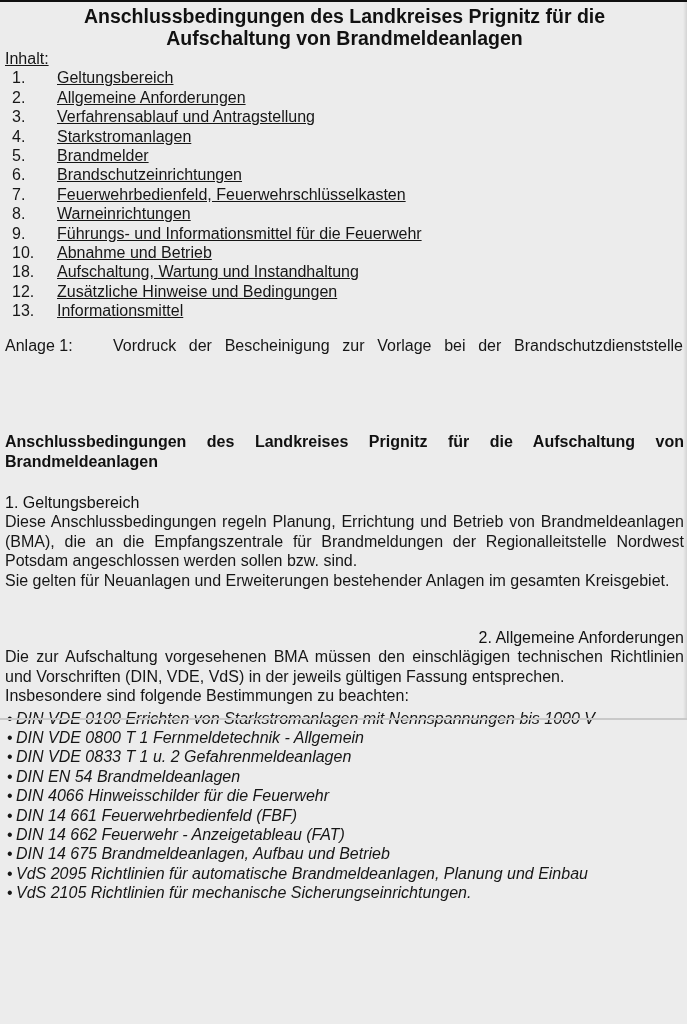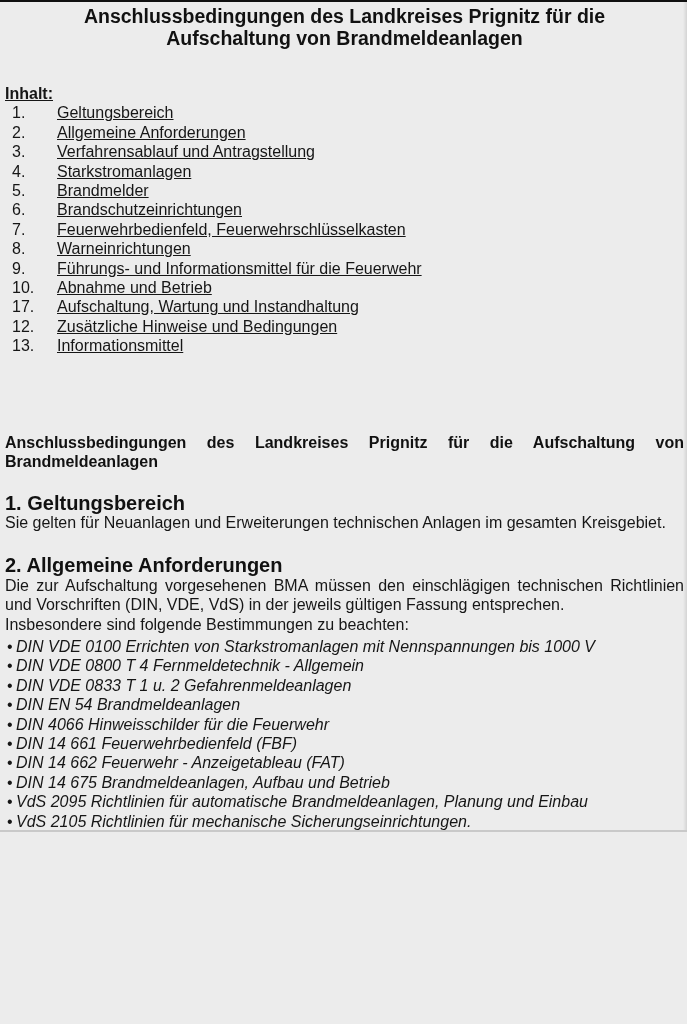--- a/index.html
+++ b/index.html
@@ -14,21 +14,21 @@
     font-family: "Liberation Sans", sans-serif;
     font-size: 16px;
     line-height: 19.4px;
     color: #161616;
     position: relative;
   }
   .page {
     position: relative;
     box-sizing: border-box;
     width: 687px;
-    height: 832px;
+    height: 720px;
     padding: 3px 3px 8px 5px;
     background: #ececec;
   }
   .scan-edge-top {
     position: absolute;
     top: 0; left: 0; right: 0;
     height: 2px;
     background: #101010;
   }
   .scan-edge-right {
@@ -46,22 +46,21 @@
   .doc-title {
     font-size: 19.5px;
     font-weight: bold;
     line-height: 22px;
     text-align: center;
     max-width: 600px;
     margin: 2px auto 0;
     color: #111;
   }
   .toc-heading {
-    margin-top: 35px;
-    font-weight: bold;
+    font-weight: normal;
     text-decoration: underline;
   }
   .toc-row { display: flex; }
   .toc-num {
     flex: 0 0 52px;
     box-sizing: border-box;
     padding-left: 7px;
   }
   .toc-label { flex: 1; text-decoration: underline; }
   .annexes { margin-top: 15px; }
@@ -73,27 +72,27 @@
     text-align-last: justify;
   }
   .main-heading {
     margin: 77px 0 0 0;
     font-size: 16px;
     font-weight: bold;
     text-align: justify;
     color: #111;
   }
   .section-heading {
-    font-size: 20px;
-    font-weight: bold;
+    font-size: 16px;
+    font-weight: normal;
     color: #111;
     margin: 0;
   }
   .s1-heading { margin-top: 22px; }
-  .s2-heading { margin-top: 24px; }
+  .s2-heading { margin-top: 38px; text-align: right; }
   p.body-para {
     margin: 0;
     text-align: justify;
   }
   .s1-para1 { margin-top: 18px; }
   .s1-para2 { margin-top: 0; }
   .s2-para1 { margin-top: 17px; }
   .s2-intro { margin-top: 18px; text-align: left; }
   .bullets { margin-top: 3px; }
   .bullet-row { display: flex; }
@@ -150,54 +149,59 @@
         </div>
       <div class="toc-row">
           <span class="toc-num">9.</span>
           <span class="toc-label">Führungs- und Informationsmittel für die Feuerwehr</span>
         </div>
       <div class="toc-row">
           <span class="toc-num">10.</span>
           <span class="toc-label">Abnahme und Betrieb</span>
         </div>
       <div class="toc-row">
-          <span class="toc-num">17.</span>
+          <span class="toc-num">18.</span>
           <span class="toc-label">Aufschaltung, Wartung und Instandhaltung</span>
         </div>
       <div class="toc-row">
           <span class="toc-num">12.</span>
           <span class="toc-label">Zusätzliche Hinweise und Bedingungen</span>
         </div>
       <div class="toc-row">
           <span class="toc-num">13.</span>
           <span class="toc-label">Informationsmittel</span>
         </div>
     </div>
 
     <div class="annexes">
+      <div class="annex-row">
+        <span class="annex-label">Anlage 1:</span>
+        <span class="annex-text justify-full">Vordruck der Bescheinigung zur Vorlage bei der Brandschutzdienststelle</span>
+      </div>
     </div>
   </div>
 
   <h2 class="main-heading">Anschlussbedingungen des Landkreises Prignitz für die Aufschaltung von Brandmeldeanlagen</h2>
 
   <h3 class="section-heading s1-heading">1. Geltungsbereich</h3>
-  <p class="body-para s1-para2">Sie gelten für Neuanlagen und Erweiterungen technischen Anlagen im gesamten Kreisgebiet.</p>
+  <p class="body-para s1-para1">Diese Anschlussbedingungen regeln Planung, Errichtung und Betrieb von Brandmeldeanlagen (BMA), die an die Empfangszentrale für Brandmeldungen der Regionalleitstelle Nordwest Potsdam angeschlossen werden sollen bzw. sind.</p>
+  <p class="body-para s1-para2">Sie gelten für Neuanlagen und Erweiterungen bestehender Anlagen im gesamten Kreisgebiet.</p>
 
   <h3 class="section-heading s2-heading">2. Allgemeine Anforderungen</h3>
   <p class="body-para s2-para1">Die zur Aufschaltung vorgesehenen BMA müssen den einschlägigen technischen Richtlinien und Vorschriften (DIN, VDE, VdS) in der jeweils gültigen Fassung entsprechen.</p>
   <p class="body-para s2-intro">Insbesondere sind folgende Bestimmungen zu beachten:</p>
 
   <div class="bullets">
     <div class="bullet-row">
         <span class="bullet-glyph">•</span>
         <span class="bullet-text">DIN VDE 0100 Errichten von Starkstromanlagen mit Nennspannungen bis 1000 V</span>
       </div>
     <div class="bullet-row">
         <span class="bullet-glyph">•</span>
-        <span class="bullet-text">DIN VDE 0800 T 4 Fernmeldetechnik - Allgemein</span>
+        <span class="bullet-text">DIN VDE 0800 T 1 Fernmeldetechnik - Allgemein</span>
       </div>
     <div class="bullet-row">
         <span class="bullet-glyph">•</span>
         <span class="bullet-text">DIN VDE 0833 T 1 u. 2 Gefahrenmeldeanlagen</span>
       </div>
     <div class="bullet-row">
         <span class="bullet-glyph">•</span>
         <span class="bullet-text">DIN EN 54 Brandmeldeanlagen</span>
       </div>
     <div class="bullet-row">

